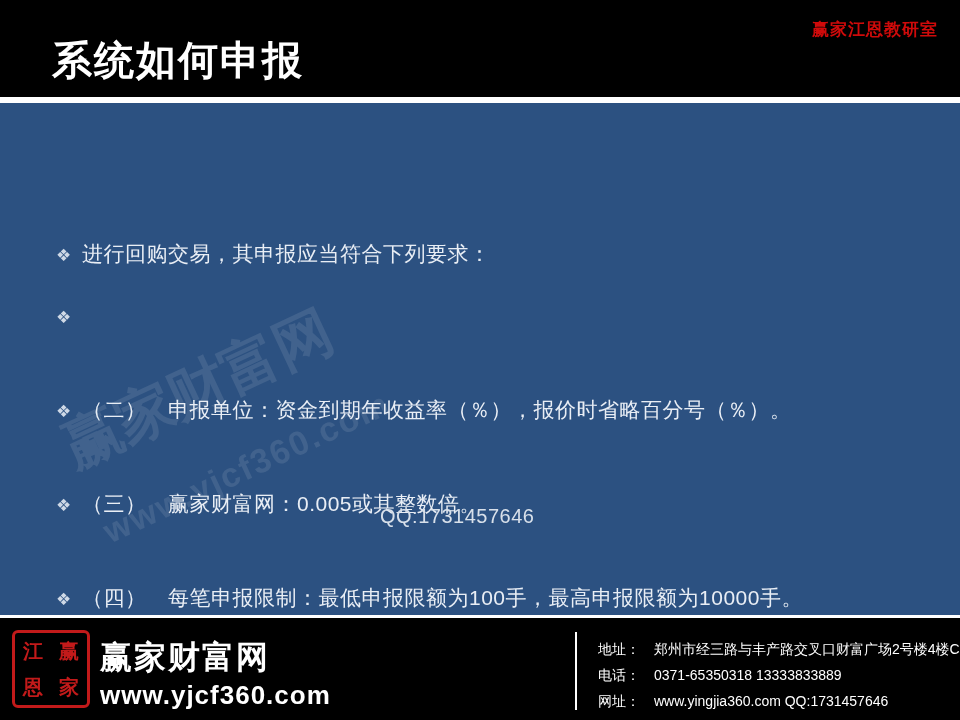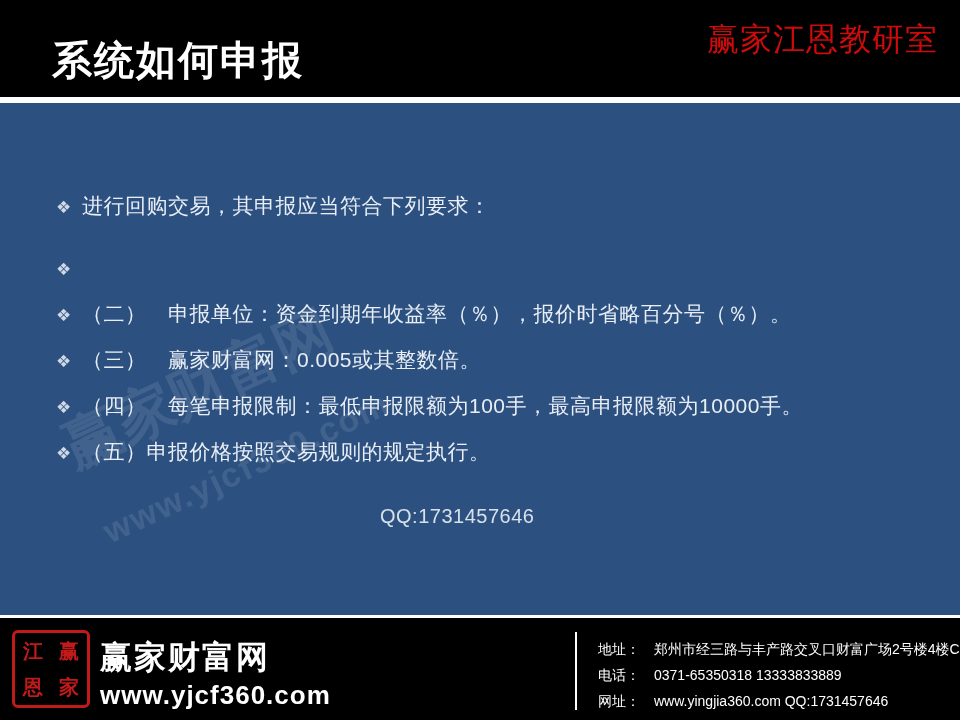--- a/index.html
+++ b/index.html
@@ -39,22 +39,22 @@
     font-weight: bold;
     letter-spacing: 2px;
     line-height: 48px;
     white-space: nowrap;
   }
   .header-brand {
     position: absolute;
     right: 22px;
     top: 18px;
     color: #cf0a0a;
-    font-size: 32px;
-    font-weight: normal;
+    font-size: 17px;
+    font-weight: bold;
     letter-spacing: 1px;
     white-space: nowrap;
   }
 
   
   .body-panel {
     position: absolute;
     left: 0;
     top: 103px;
     width: 960px;
@@ -94,20 +94,21 @@
     white-space: nowrap;
   }
   .bullet-mark {
     color: #cfd9e6;
     font-size: 17px;
     width: 26px;
     flex: none;
   }
   .bullet-text {
     letter-spacing: 0.5px;
+    margin-top: 48px;
   }
   .gap-after { margin-bottom: 32px; }
   .row-spacing { margin-bottom: 14px; }
 
   .qq-text {
     position: absolute;
     left: 380px;
     top: 402px;
     color: #d8e0ea;
     font-size: 20px;

